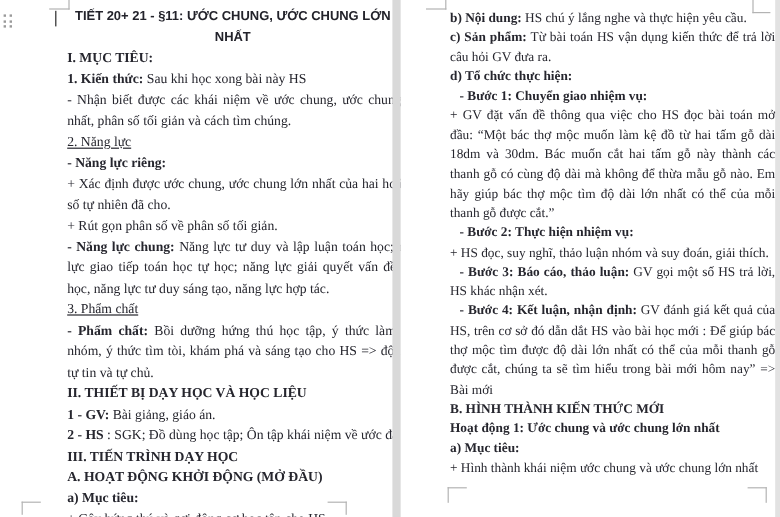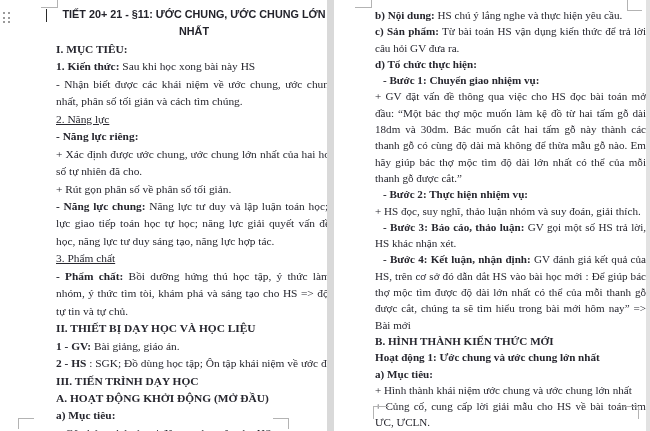--- a/index.html
+++ b/index.html
@@ -92,21 +92,20 @@
           <p class="para  indent"><span class="lead">- Bước 1: Chuyển giao nhiệm vụ:</span></p>
           <p class="para "><span>+ GV đặt vấn đề thông qua việc cho HS đọc bài toán mở đầu: “Một bác thợ mộc muốn làm kệ đồ từ hai tấm gỗ dài 18dm và 30dm. Bác muốn cắt hai tấm gỗ này thành các thanh gỗ có cùng độ dài mà không để thừa mẫu gỗ nào. Em hãy giúp bác thợ mộc tìm độ dài lớn nhất có thể của mỗi thanh gỗ được cắt.”</span></p>
           <p class="para  indent"><span class="lead">- Bước 2: Thực hiện nhiệm vụ:</span></p>
           <p class="para "><span>+ HS đọc, suy nghĩ, thảo luận nhóm và suy đoán, giải thích.</span></p>
           <p class="para  indent"><span class="lead">- Bước 3: Báo cáo, thảo luận:</span><span> GV gọi một số HS trả lời, HS khác nhận xét.</span></p>
           <p class="para  indent"><span class="lead">- Bước 4: Kết luận, nhận định:</span><span> GV đánh giá kết quả của HS, trên cơ sở đó dẫn dắt HS vào bài học mới : Để giúp bác thợ mộc tìm được độ dài lớn nhất có thể của mỗi thanh gỗ được cắt, chúng ta sẽ tìm hiểu trong bài mới hôm nay” =&gt; Bài mới</span></p>
           <p class="para heading"><span>B. HÌNH THÀNH KIẾN THỨC MỚI</span></p>
           <p class="para heading"><span>Hoạt động 1: Ước chung và ước chung lớn nhất</span></p>
           <p class="para heading"><span>a) Mục tiêu:</span></p>
           <p class="para "><span>+ Hình thành khái niệm ước chung và ước chung lớn nhất</span></p>
-          <p class="para "><span>+ Củng cố, cung cấp lời giải mẫu cho HS về bài toán tìm ƯC, ƯCLN.</span></p>
           <p class="para "></p>
         </div>
     </div>
   </div>
 
   <div id="right-edge"></div>
 
   <div class="crop" id="crop-lp-tl"></div>
   <div class="crop" id="crop-lp-bl"></div>
   <div class="crop" id="crop-lp-br"></div>

